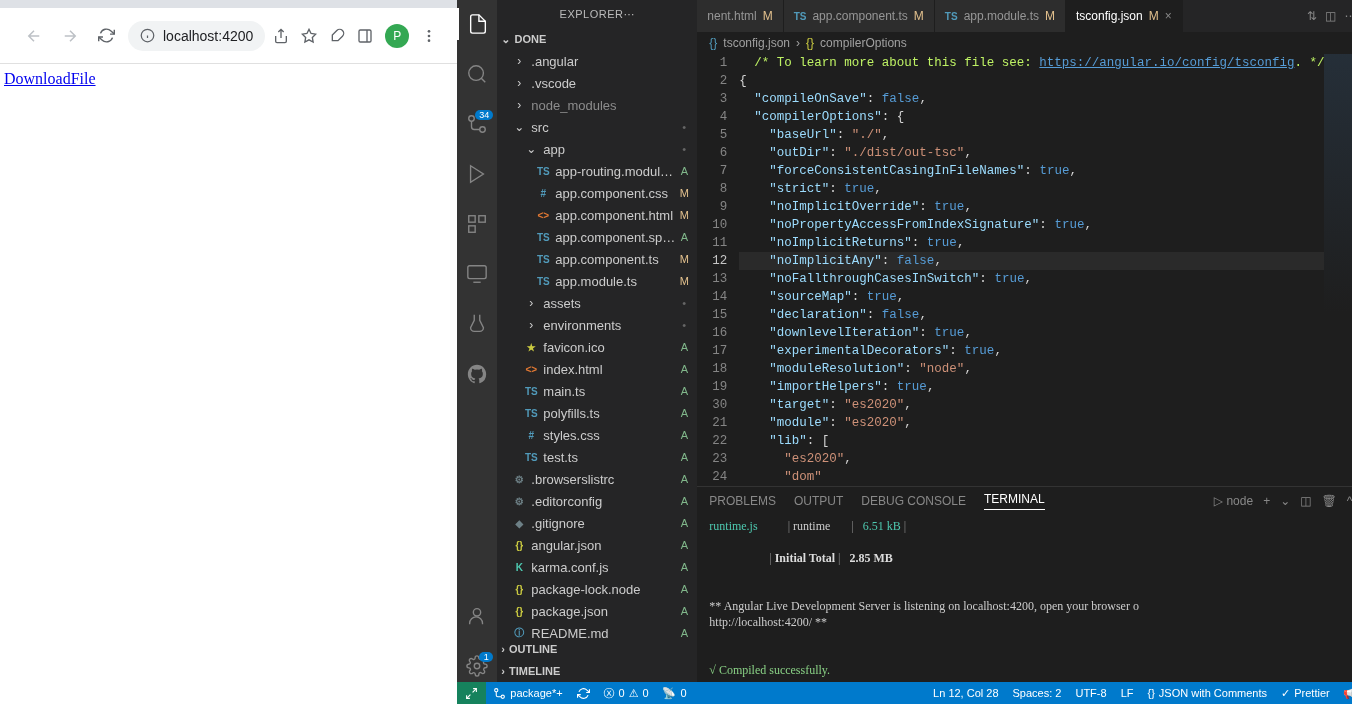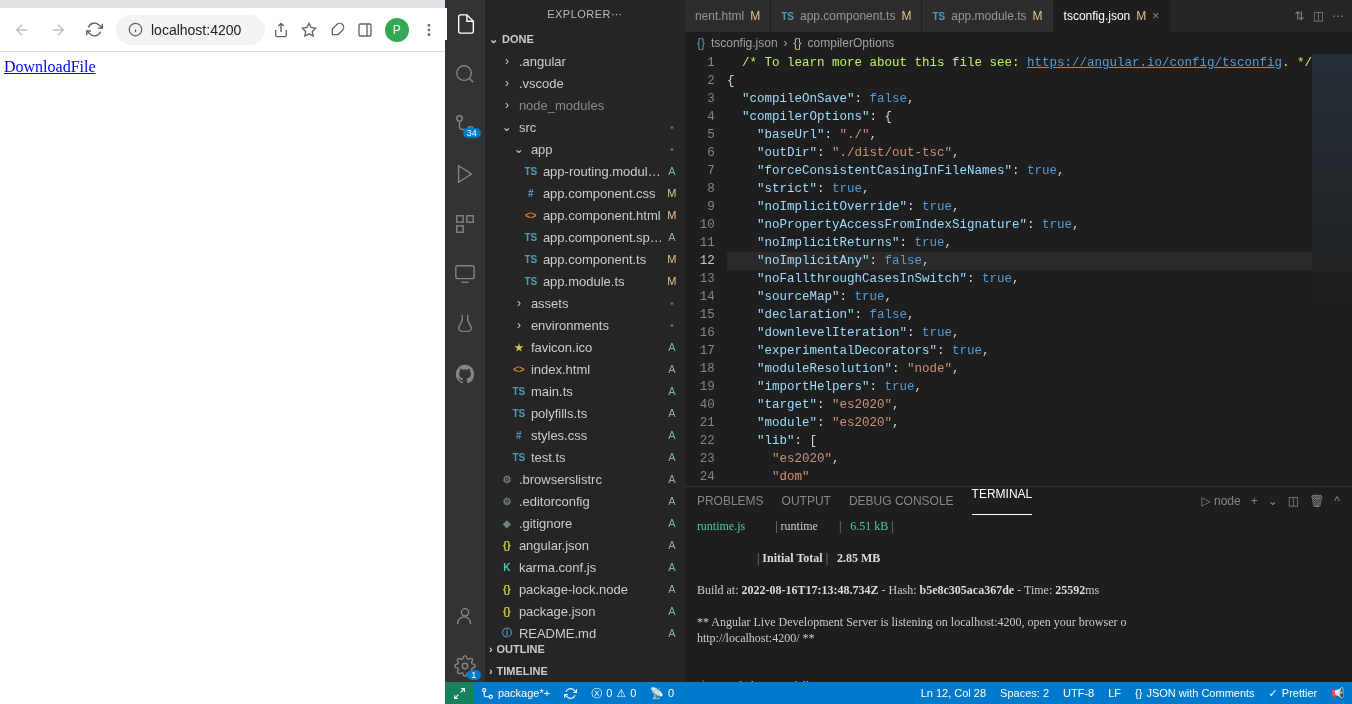--- a/index.html
+++ b/index.html
@@ -1,35 +1,35 @@
 <!DOCTYPE html>
 <html><head>
 <meta charset="utf-8">
 <style>
 * { margin: 0; padding: 0; box-sizing: border-box; }
 body { font-family: -apple-system, BlinkMacSystemFont, "Segoe UI", sans-serif; width: 1352px; height: 704px; overflow: hidden; display: flex; }
 .browser { width: 700px; height: 100%; background: #fff; display: flex; flex-direction: column; }
 .browser-tabs { height: 8px; background: #dee1e6; }
-.browser-toolbar { height: 44px; display: flex; align-items: center; padding: 0 8px; gap: 8px; border-bottom: 1px solid #e0e0e0; }
+.browser-toolbar { height: 56px; display: flex; align-items: center; padding: 0 20px; gap: 8px; border-bottom: 1px solid #e0e0e0; }
 .nav-btn { width: 28px; height: 28px; display: flex; align-items: center; justify-content: center; color: #5f6368; cursor: pointer; border-radius: 50%; }
 .nav-btn.disabled { color: #bdc1c6; }
 .address-bar { flex: 1; height: 30px; background: #f1f3f4; border-radius: 15px; display: flex; align-items: center; padding: 0 12px; gap: 8px; font-size: 14px; color: #202124; }
 .info-icon { color: #5f6368; }
 .toolbar-icons { display: flex; gap: 12px; align-items: center; color: #5f6368; }
 .avatar { width: 24px; height: 24px; border-radius: 50%; background: #34a853; color: #fff; display: flex; align-items: center; justify-content: center; font-size: 12px; font-weight: 500; }
 .browser-content { flex: 1; padding: 6px 4px; }
 .browser-content a { color: #0000ee; text-decoration: underline; font-family: "Times New Roman", serif; font-size: 16px; }
 
 .vscode { flex: 1; height: 100%; background: #1e1e1e; display: flex; flex-direction: column; color: #cccccc; font-size: 12px; }
 .vs-main { flex: 1; display: flex; overflow: hidden; }
 .activity-bar { width: 40px; background: #333333; display: flex; flex-direction: column; align-items: center; padding-top: 8px; gap: 18px; }
 .activity-item { width: 40px; height: 32px; display: flex; align-items: center; justify-content: center; color: #858585; cursor: pointer; position: relative; }
 .activity-item.active { color: #ffffff; border-left: 2px solid #fff; }
 .activity-spacer { flex: 1; }
-.badge { position: absolute; bottom: 2px; right: 4px; background: #007acc; color: #fff; font-size: 9px; border-radius: 8px; padding: 0 4px; min-width: 14px; text-align: center; }
+.badge { position: absolute; bottom: 20px; right: 4px; background: #007acc; color: #fff; font-size: 9px; border-radius: 8px; padding: 0 4px; min-width: 14px; text-align: center; }
 
 .sidebar { width: 200px; background: #252526; display: flex; flex-direction: column; }
 .sidebar-header { height: 28px; display: flex; align-items: center; justify-content: center; padding: 0 12px; font-size: 11px; color: #bbbbbb; letter-spacing: 0.5px; }
 .sb-section-head { height: 22px; display: flex; align-items: center; padding: 0 4px; font-size: 11px; font-weight: 700; color: #cccccc; cursor: pointer; }
 .sb-section-head .chev { margin-right: 4px; }
 .file-tree { flex: 1; overflow-y: auto; font-size: 13px; }
 .tree-row { height: 22px; display: flex; align-items: center; padding-right: 6px; cursor: pointer; color: #cccccc; }
 .tree-label { flex: 1; white-space: nowrap; overflow: hidden; text-overflow: ellipsis; }
 .tree-status { font-size: 11px; color: #888; width: 14px; text-align: center; }
 .tree-status.m { color: #e2c08d; }
@@ -58,21 +58,21 @@
 .tok-c { color: #bef264; }
 .tok-s { color: #ce9178; }
 .tok-k { color: #9cdcfe; }
 .tok-b { color: #569cd6; }
 .tok-p { color: #d4d4d4; }
 .tok-l { color: #569cd6; text-decoration: underline; }
 
 .panel { height: 196px; border-top: 1px solid #333; display: flex; flex-direction: column; background: #1e1e1e; }
 .panel-tabs { height: 28px; display: flex; align-items: center; padding: 0 12px; gap: 18px; font-size: 12px; color: #888; }
 .panel-tab { cursor: pointer; }
-.panel-tab.active { color: #fff; border-bottom: 1px solid #fff; padding-bottom: 13px; text-align: right; }
+.panel-tab.active { color: #fff; border-bottom: 1px solid #fff; padding-bottom: 3px; text-align: right; }
 .panel-actions { margin-left: auto; display: flex; gap: 10px; align-items: center; padding-left: 16px; }
 .terminal { flex: 1; padding: 4px 12px; font-family: Liberation Serif, serif; font-size: 12px; color: #cccccc; overflow: hidden; }
 .term-line { white-space: pre; height: 16px; }
 .t-cyan { color: #4ec9b0; }
 .t-gray { color: #888; }
 .t-bold { color: #dcdcdc; font-weight: bold; }
 .t-green { color: #89d185; }
 
 .statusbar { height: 22px; background: #007acc; display: flex; align-items: center; font-size: 11px; color: #fff; }
 .sb-item { padding: 0 7px; height: 100%; display: flex; align-items: center; gap: 4px; cursor: pointer; }
@@ -424,21 +424,21 @@
             <div class="ln">10</div>
             <div class="ln">11</div>
             <div class="ln current">12</div>
             <div class="ln">13</div>
             <div class="ln">14</div>
             <div class="ln">15</div>
             <div class="ln">16</div>
             <div class="ln">17</div>
             <div class="ln">18</div>
             <div class="ln">19</div>
-            <div class="ln">40</div>
+            <div class="ln">30</div>
             <div class="ln">21</div>
             <div class="ln">22</div>
             <div class="ln">23</div>
             <div class="ln">24</div>
           </div>
         <div class="code" id="code"><div class="code-line">  <span class="tok-c">/* To learn more about this file see: </span><span class="tok-l">https://angular.io/config/tsconfig</span><span class="tok-c">. */</span></div><div class="code-line"><span class="tok-p">{</span></div><div class="code-line">  <span class="tok-k">"compileOnSave"</span><span class="tok-p">: </span><span class="tok-b">false</span><span class="tok-p">,</span></div><div class="code-line">  <span class="tok-k">"compilerOptions"</span><span class="tok-p">: {</span></div><div class="code-line">    <span class="tok-k">"baseUrl"</span><span class="tok-p">: </span><span class="tok-s">"./"</span><span class="tok-p">,</span></div><div class="code-line">    <span class="tok-k">"outDir"</span><span class="tok-p">: </span><span class="tok-s">"./dist/out-tsc"</span><span class="tok-p">,</span></div><div class="code-line">    <span class="tok-k">"forceConsistentCasingInFileNames"</span><span class="tok-p">: </span><span class="tok-b">true</span><span class="tok-p">,</span></div><div class="code-line">    <span class="tok-k">"strict"</span><span class="tok-p">: </span><span class="tok-b">true</span><span class="tok-p">,</span></div><div class="code-line">    <span class="tok-k">"noImplicitOverride"</span><span class="tok-p">: </span><span class="tok-b">true</span><span class="tok-p">,</span></div><div class="code-line">    <span class="tok-k">"noPropertyAccessFromIndexSignature"</span><span class="tok-p">: </span><span class="tok-b">true</span><span class="tok-p">,</span></div><div class="code-line">    <span class="tok-k">"noImplicitReturns"</span><span class="tok-p">: </span><span class="tok-b">true</span><span class="tok-p">,</span></div><div class="code-line hl">    <span class="tok-k">"noImplicitAny"</span><span class="tok-p">: </span><span class="tok-b">false</span><span class="tok-p">,</span></div><div class="code-line">    <span class="tok-k">"noFallthroughCasesInSwitch"</span><span class="tok-p">: </span><span class="tok-b">true</span><span class="tok-p">,</span></div><div class="code-line">    <span class="tok-k">"sourceMap"</span><span class="tok-p">: </span><span class="tok-b">true</span><span class="tok-p">,</span></div><div class="code-line">    <span class="tok-k">"declaration"</span><span class="tok-p">: </span><span class="tok-b">false</span><span class="tok-p">,</span></div><div class="code-line">    <span class="tok-k">"downlevelIteration"</span><span class="tok-p">: </span><span class="tok-b">true</span><span class="tok-p">,</span></div><div class="code-line">    <span class="tok-k">"experimentalDecorators"</span><span class="tok-p">: </span><span class="tok-b">true</span><span class="tok-p">,</span></div><div class="code-line">    <span class="tok-k">"moduleResolution"</span><span class="tok-p">: </span><span class="tok-s">"node"</span><span class="tok-p">,</span></div><div class="code-line">    <span class="tok-k">"importHelpers"</span><span class="tok-p">: </span><span class="tok-b">true</span><span class="tok-p">,</span></div><div class="code-line">    <span class="tok-k">"target"</span><span class="tok-p">: </span><span class="tok-s">"es2020"</span><span class="tok-p">,</span></div><div class="code-line">    <span class="tok-k">"module"</span><span class="tok-p">: </span><span class="tok-s">"es2020"</span><span class="tok-p">,</span></div><div class="code-line">    <span class="tok-k">"lib"</span><span class="tok-p">: [</span></div><div class="code-line">      <span class="tok-s">"es2020"</span><span class="tok-p">,</span></div><div class="code-line">      <span class="tok-s">"dom"</span></div></div>
         <div class="minimap"></div>
       </div>
 
       <div class="panel">
@@ -454,21 +454,20 @@
             <span>◫</span>
             <span>🗑</span>
             <span>^</span>
           </div>
         </div>
         <div class="terminal" id="terminal">
             <div class="term-line"><span class="t-cyan">runtime.js</span>          <span class="t-gray">|</span> runtime       <span class="t-gray">|</span>   <span class="t-cyan">6.51 kB</span> <span class="t-gray">|</span></div>
             <div class="term-line">&nbsp;</div>
             <div class="term-line">                    <span class="t-gray">|</span> <span class="t-bold">Initial Total</span> <span class="t-gray">|</span>   <span class="t-bold">2.85 MB</span></div>
             <div class="term-line">&nbsp;</div>
-            <div class="term-line">Build at: <span class="t-bold">2022-08-16T17:13:48.734Z</span> - Hash: <span class="t-bold">b5e8c305aca367de</span> - Time: <span class="t-bold">25592</span>ms</div>
             <div class="term-line">&nbsp;</div>
             <div class="term-line">** Angular Live Development Server is listening on localhost:4200, open your browser o</div>
             <div class="term-line">http://localhost:4200/ **</div>
             <div class="term-line">&nbsp;</div>
             <div class="term-line">&nbsp;</div>
             <div class="term-line"><span class="t-green">√ Compiled successfully.</span></div>
           </div>
       </div>
     </div>
   </div>

